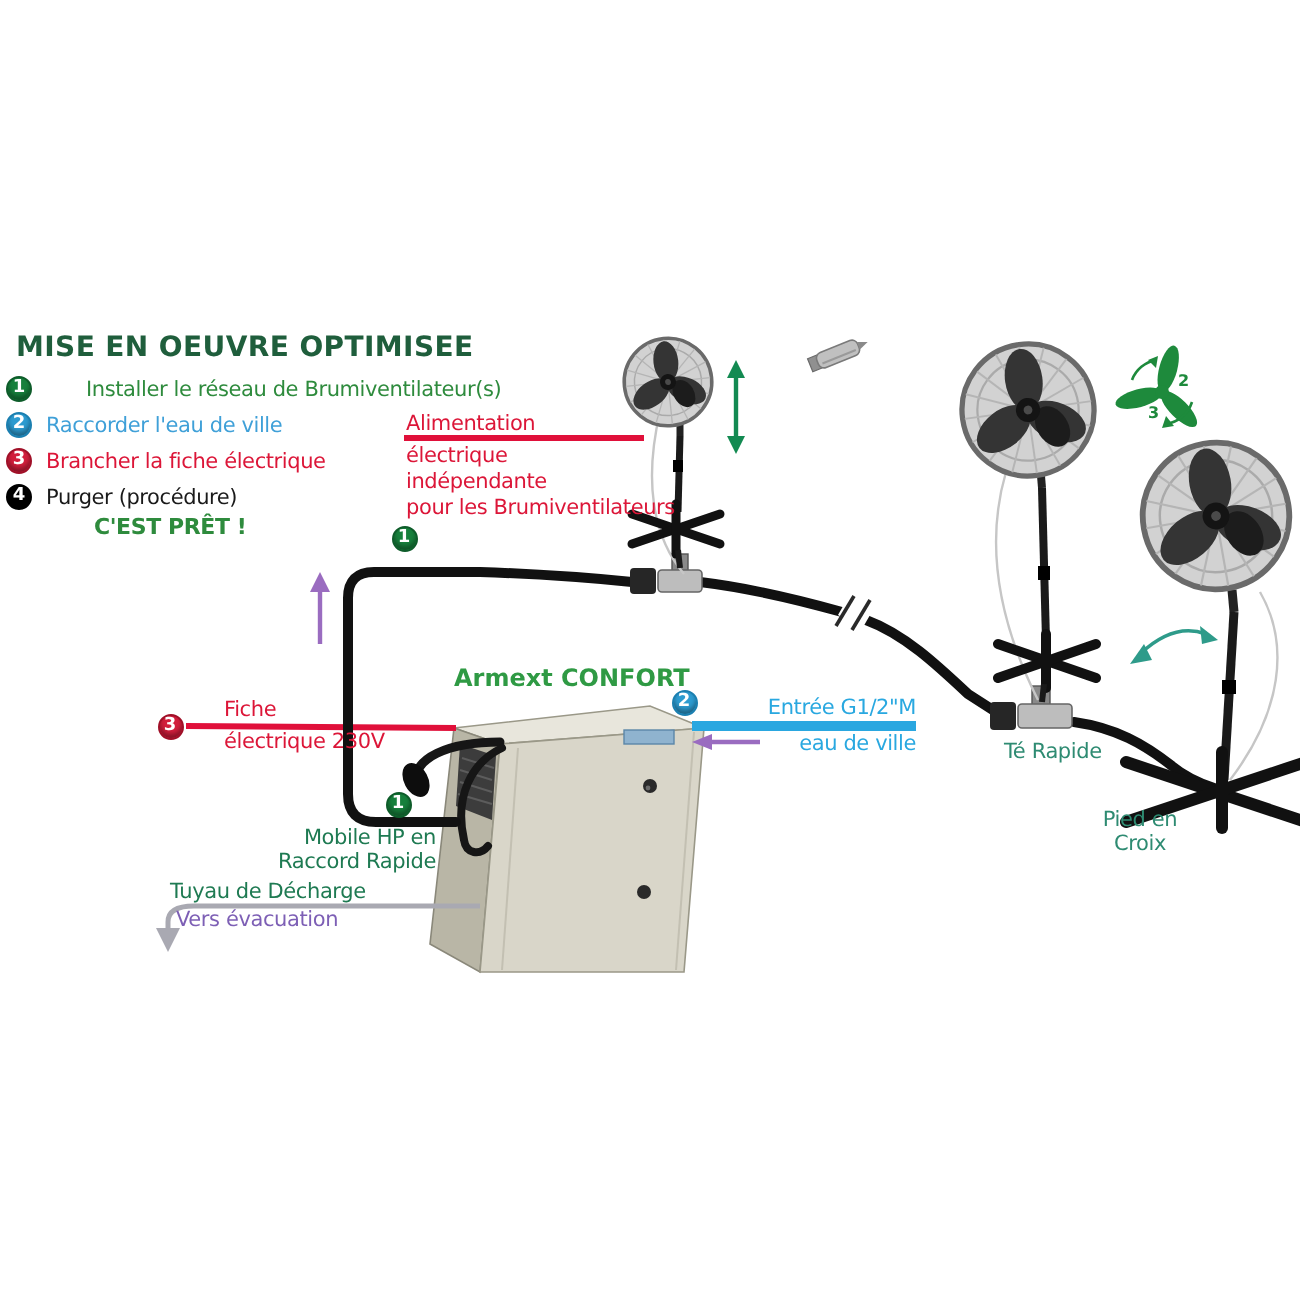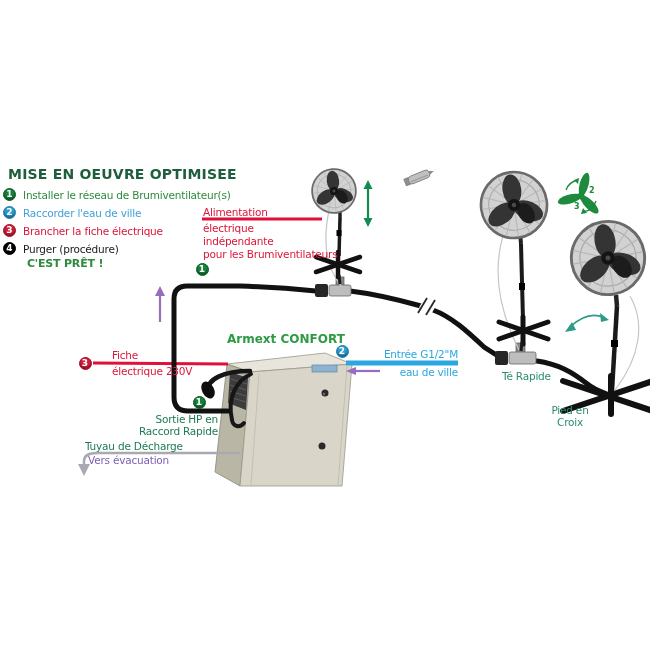--- a/index.html
+++ b/index.html
@@ -1,21 +1,21 @@
 <!DOCTYPE html>
 <html><head>
 <meta charset="utf-8">
 <style>
   html,body{margin:0;padding:0;background:#ffffff;}
   #stage{position:relative;width:650px;height:650px;background:#ffffff;overflow:hidden;
          font-family:"DejaVu Sans","Liberation Sans",sans-serif;}
   .abs{position:absolute;white-space:nowrap;}
   .t105{font-size:10.5px;letter-spacing:-0.2px;}
   .title{font-size:14px;font-weight:bold;color:#1f5e3c;letter-spacing:0.2px;}
-  .green-t{color:#2e8b3d;}
+  .green-t{color:#2e8b3d;margin-left:20px;}
   .blue-t{color:#3fa0d8;}
   .red-t{color:#dc1638;}
   .black-t{color:#1a1a1a;text-align:center;}
   .teal-t{color:#1e7a52;}
   .teal2-t{color:#2e8b72;text-align:center;}
   .purple-t{color:#7d5fb5;}
   .cyan-t{color:#29a8e0;}
   .bold{font-weight:bold;}
   .step-row{display:flex;align-items:center;gap:7px;}
   .badge{position:absolute;width:13px;height:13px;border-radius:50%;color:#fff;
@@ -233,21 +233,21 @@
 
 
   <div class="abs bold" style="left:227px;top:332px;font-size:12px;color:#2f9a44;">Armext CONFORT</div>
 
   <div class="abs t105 cyan-t right" style="left:356px;top:348px;width:102px;">Entrée G1/2"M</div>
   <div class="abs t105 cyan-t right" style="left:356px;top:366px;width:102px;">eau de ville</div>
 
   <div class="abs t105 red-t" style="left:112px;top:349px;">Fiche</div>
   <div class="abs t105 red-t" style="left:112px;top:365px;">électrique 230V</div>
 
-  <div class="abs t105 teal-t right" style="left:130px;top:413px;width:88px;">Sortie HP en</div>
+  <div class="abs t105 teal-t right" style="left:130px;top:413px;width:88px;">Mobile HP en</div>
   <div class="abs t105 teal-t right" style="left:130px;top:425px;width:88px;">Raccord Rapide</div>
 
   <div class="abs t105 teal-t" style="left:85px;top:440px;">Tuyau de Décharge</div>
   <div class="abs t105 purple-t" style="left:88px;top:454px;">Vers évacuation</div>
 
   <div class="abs t105 teal2-t" style="left:502px;top:370px;">Té Rapide</div>
   <div class="abs t105 teal2-t center" style="left:543px;top:404px;width:54px;">Pied en</div>
   <div class="abs t105 teal2-t center" style="left:543px;top:416px;width:54px;">Croix</div>
 
   <div class="abs propnum" style="left:589px;top:186px;">2</div>

